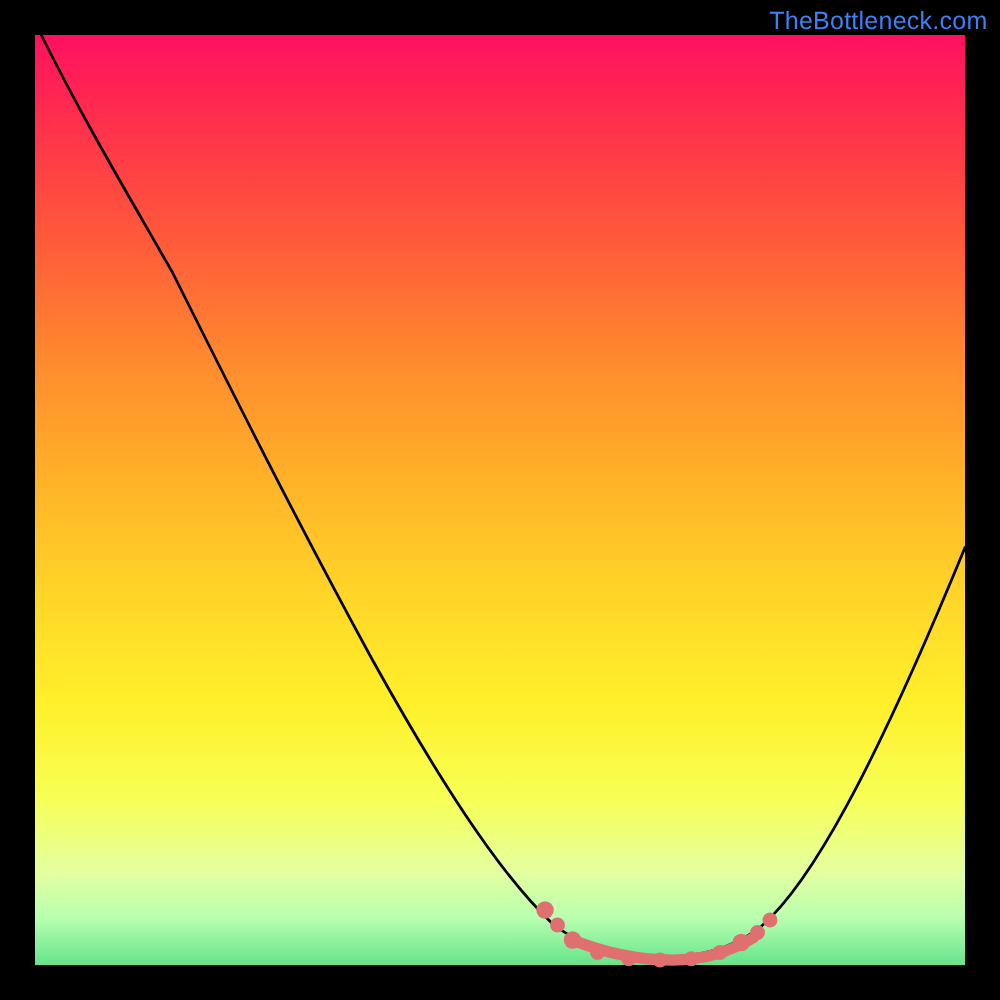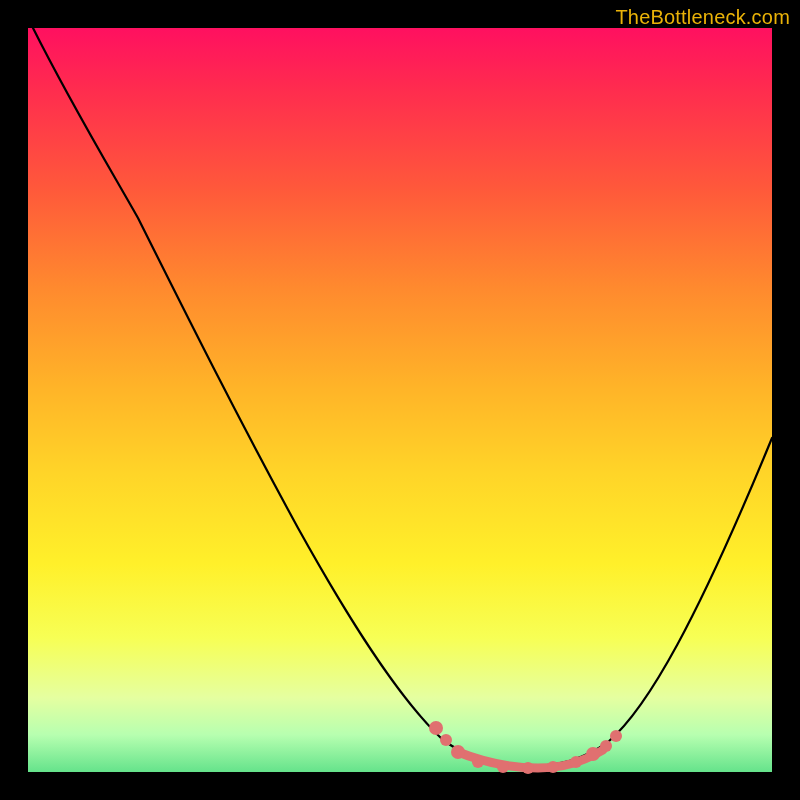--- a/index.html
+++ b/index.html
@@ -36,21 +36,21 @@
       #f7ff55 82%,
       #e5ffa0 90%,
       #b7ffb0 95%,
       #65e38b 100%
     );
   }
   .watermark {
     position: absolute;
     top: 6px;
     right: 10px;
-    color: #eab308;
+    color: #3b82f6;
     font-size: 20px;
     font-weight: 500;
     letter-spacing: 0.2px;
     user-select: none;
   }
   svg.curve {
     position: absolute;
     left: 0;
     top: 0;
     width: 744px;

